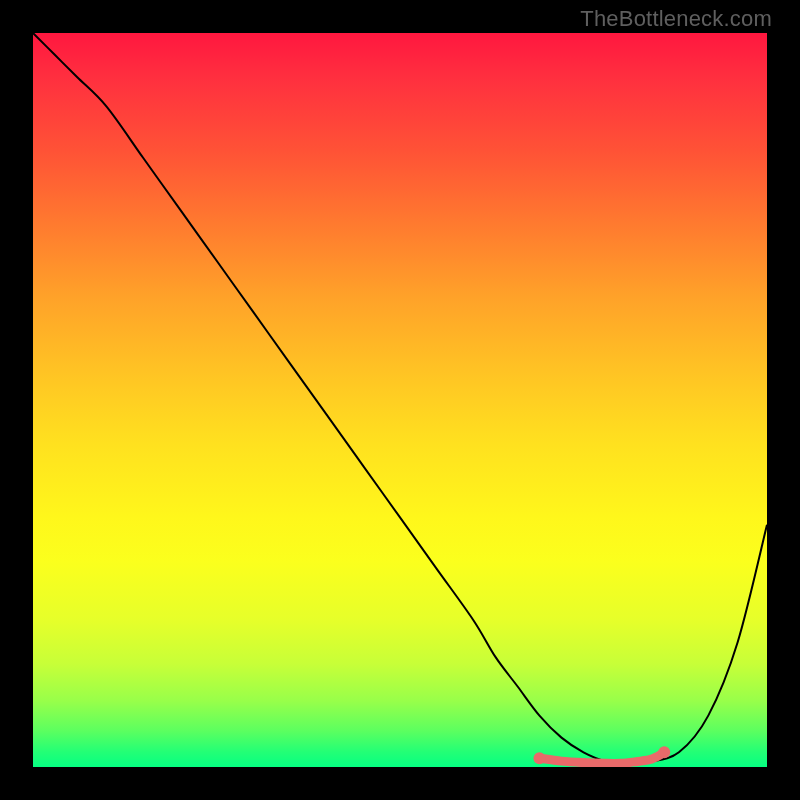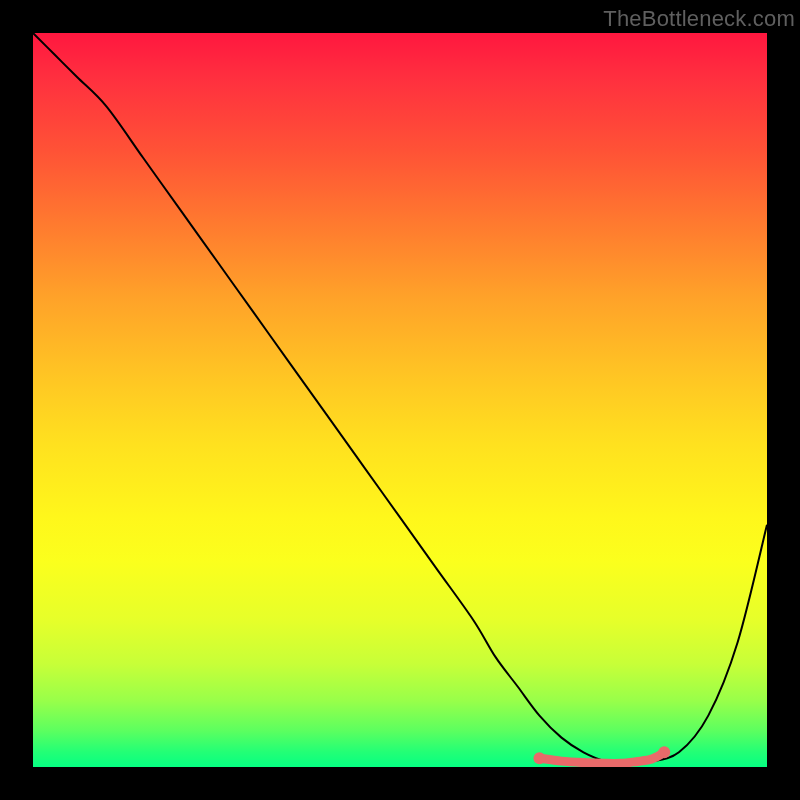--- a/index.html
+++ b/index.html
@@ -45,21 +45,21 @@
     position: absolute;
     left: 0;
     top: 0;
     width: 734px;
     height: 734px;
     pointer-events: none;
   }
   .watermark {
     position: absolute;
     top: 6px;
-    right: 5px;
+    right: 28px;
     color: #5f5f5f;
     font-size: 22px;
     letter-spacing: 0.2px;
     font-weight: 500;
   }
 </style>
 </head>
 <body>
 
 <div class="frame">

